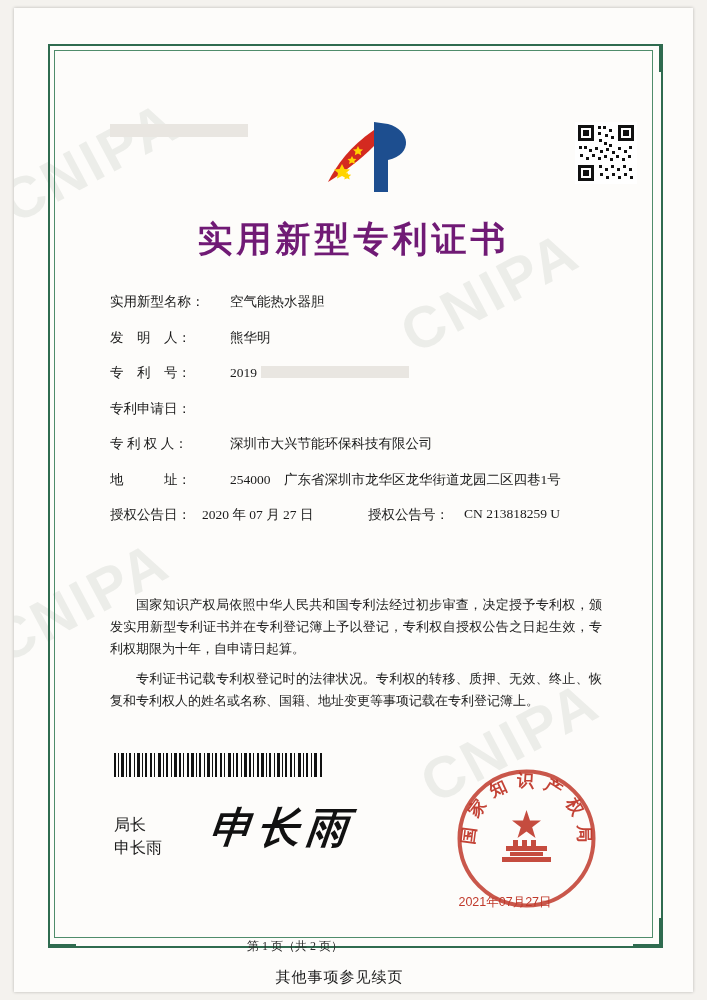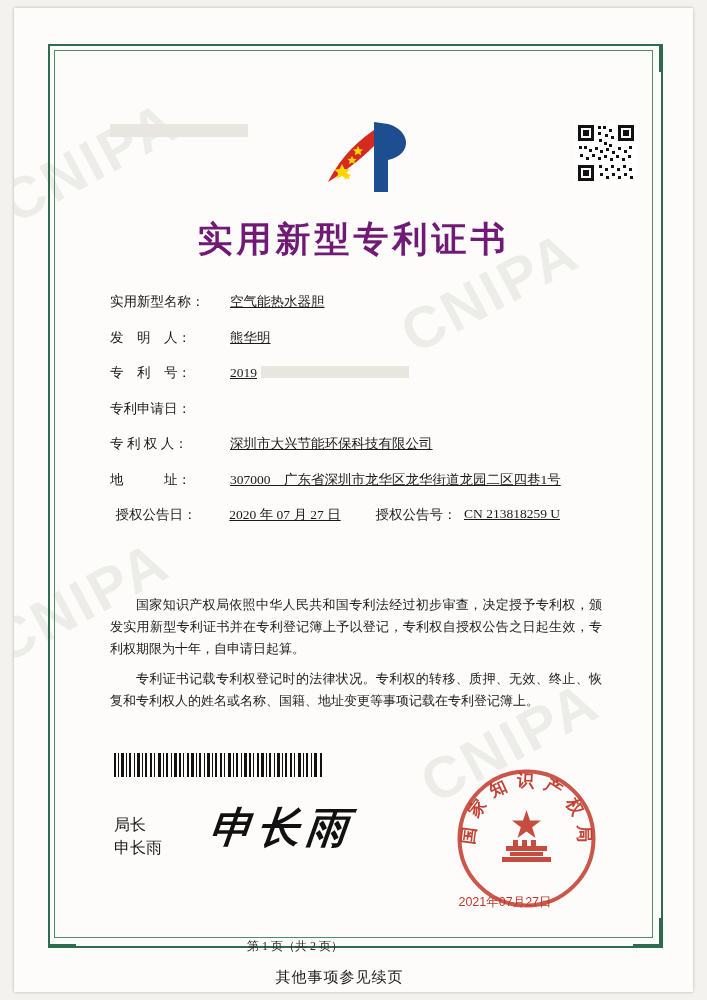--- a/index.html
+++ b/index.html
@@ -76,29 +76,29 @@
     display:flex;align-items:center;
     margin-bottom:18.5px;
     line-height:17px;
     gap:28px;
   }
   .lbl{
     width:92px;flex:0 0 92px;
     letter-spacing:0px;
     white-space:nowrap;
   }
-  .val{flex:1;white-space:nowrap;text-decoration:underline;}
+  .val{flex:1;white-space:nowrap;}
   .redact{
     display:inline-block;
     height:12px;
     background:#e9e6e1;
     vertical-align:-1px;
     margin-left:4px;
   }
-  .row-two{display:flex;margin-bottom:16px;text-align:center;}
+  .row-two{display:flex;margin-bottom:16px;}
   .half-a{width:258px;display:flex;}
   .half-b{display:flex;}
   .half-b .lbl{width:96px;flex:0 0 96px;}
   
   .para{
     position:absolute;left:96px;width:492px;
     font-size:13px;line-height:22px;color:#1b1b1b;
     text-align:justify;
     text-indent:26px;
   }
@@ -259,21 +259,21 @@
       <div class="lbl">专利申请日：</div>
     </div>
 
     <div class="row">
       <div class="lbl">专 利 权 人：</div>
       <div class="val">深圳市大兴节能环保科技有限公司</div>
     </div>
 
     <div class="row">
       <div class="lbl">地　　　址：</div>
-      <div class="val">307000　广东省深圳市龙华区龙华街道龙园二区四巷1号</div>
+      <div class="val">254000　广东省深圳市龙华区龙华街道龙园二区四巷1号</div>
     </div>
 
     <div class="row-two">
       <div class="half-a">
         <div class="lbl">授权公告日：</div>
         <div class="val">2020 年 07 月 27 日</div>
       </div>
       <div class="half-b">
         <div class="lbl">授权公告号：</div>
         <div class="val">CN 213818259 U</div>

